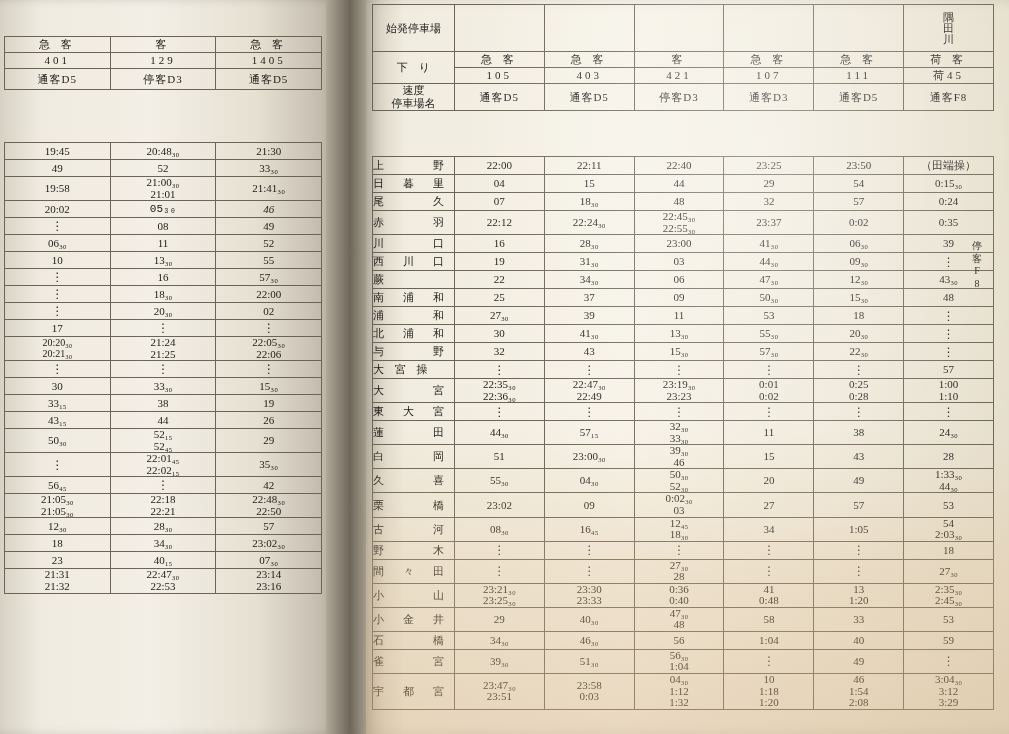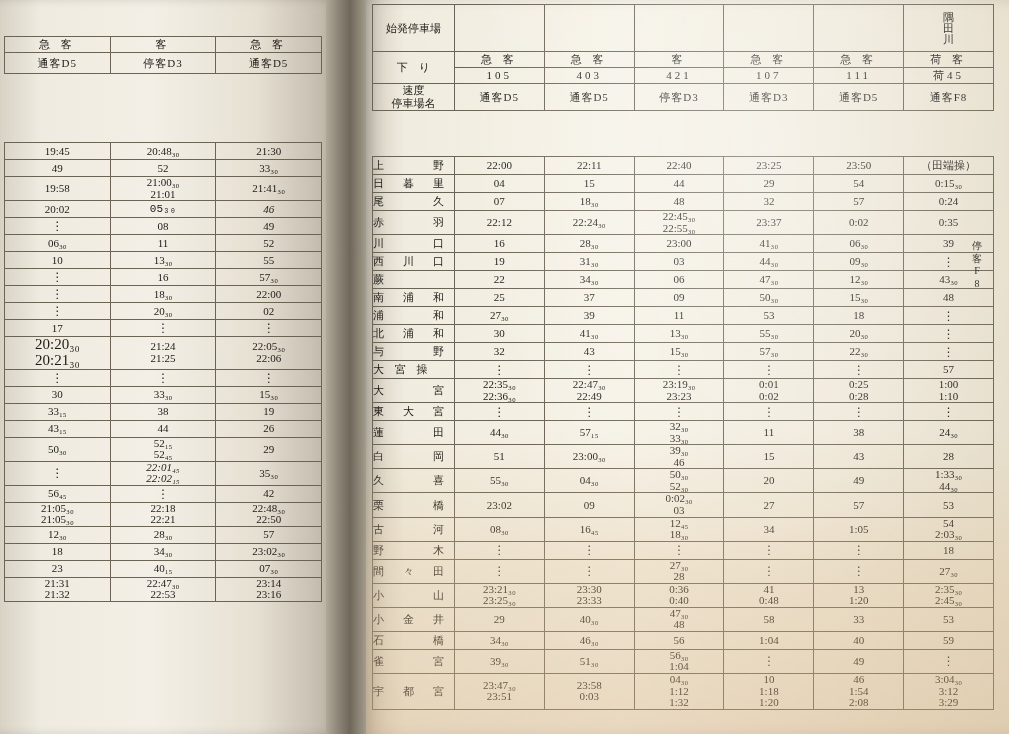--- a/index.html
+++ b/index.html
@@ -87,20 +87,25 @@
       <col style="width:106px">
       <col style="width:106px">
     </colgroup>
   <tbody>
     <tr>
       <td class="colhdr">急 客</td>
       <td class="colhdr">客</td>
       <td class="colhdr">急 客</td>
     </tr>
     <tr>
+      <td class="num">401</td>
+      <td class="num">129</td>
+      <td class="num">1405</td>
+    </tr>
+    <tr>
       <td class="kind" style="height:20px">通客D5</td>
       <td class="kind">停客D3</td>
       <td class="kind">通客D5</td>
     </tr>
   </tbody>
 </table>
 
 <table class="tt" id="left-body" style="left:4px;top:142px;width:318px">
   <colgroup>
       <col style="width:106px">
@@ -158,21 +163,21 @@
         <td class="tm time" style="height: 16px;"><span class="bar">⋮</span></td>
         <td class="tm time" style="white-space: pre-line; height: 16px;">20₃₀</td>
         <td class="tm time" style="white-space: pre-line; height: 16px;">02</td>
       </tr>
       <tr>
         <td class="tm time" style="white-space: pre-line; height: 16px;">17</td>
         <td class="tm time" style="height: 16px;"><span class="bar">⋮</span></td>
         <td class="tm time" style="height: 16px;"><span class="bar">⋮</span></td>
       </tr>
       <tr>
-        <td class="tm time" style="white-space: pre-line; font-size: 15px; line-height: 1.05; height: 22px;">20:20₃₀
+        <td class="tm time" style="white-space: pre-line; font-size: 10px; line-height: 1.05; height: 22px;">20:20₃₀
 20:21₃₀</td>
         <td class="tm time" style="white-space: pre-line; font-size: 11px; line-height: 1.05; height: 22px;">21:24
 21:25</td>
         <td class="tm time" style="white-space: pre-line; font-size: 11px; line-height: 1.05; height: 22px;">22:05₃₀
 22:06</td>
       </tr>
       <tr>
         <td class="tm time" style="height: 16px;"><span class="bar">⋮</span></td>
         <td class="tm time" style="height: 16px;"><span class="bar">⋮</span></td>
         <td class="tm time" style="height: 16px;"><span class="bar">⋮</span></td>
@@ -193,21 +198,21 @@
         <td class="tm time" style="white-space: pre-line; height: 16px;">26</td>
       </tr>
       <tr>
         <td class="tm time" style="white-space: pre-line; height: 22px;">50₃₀</td>
         <td class="tm time" style="white-space: pre-line; font-size: 11px; line-height: 1.05; height: 22px;">52₁₅
 52₄₅</td>
         <td class="tm time" style="white-space: pre-line; height: 22px;">29</td>
       </tr>
       <tr>
         <td class="tm time" style="height: 22px;"><span class="bar">⋮</span></td>
-        <td class="tm time" style="white-space: pre-line; font-size: 11px; line-height: 1.05; height: 22px; font-style: italic;">22:01₄₅
+        <td class="tm time" style="white-space: pre-line; font-size: 11px; line-height: 1.05; height: 22px;">22:01₄₅
 22:02₁₅</td>
         <td class="tm time" style="white-space: pre-line; height: 22px;">35₃₀</td>
       </tr>
       <tr>
         <td class="tm time" style="white-space: pre-line; height: 16px;">56₄₅</td>
         <td class="tm time" style="height: 16px;"><span class="bar">⋮</span></td>
         <td class="tm time" style="white-space: pre-line; height: 16px;">42</td>
       </tr>
       <tr>
         <td class="tm time" style="white-space: pre-line; font-size: 11px; line-height: 1.05; height: 22px;">21:05₃₀

